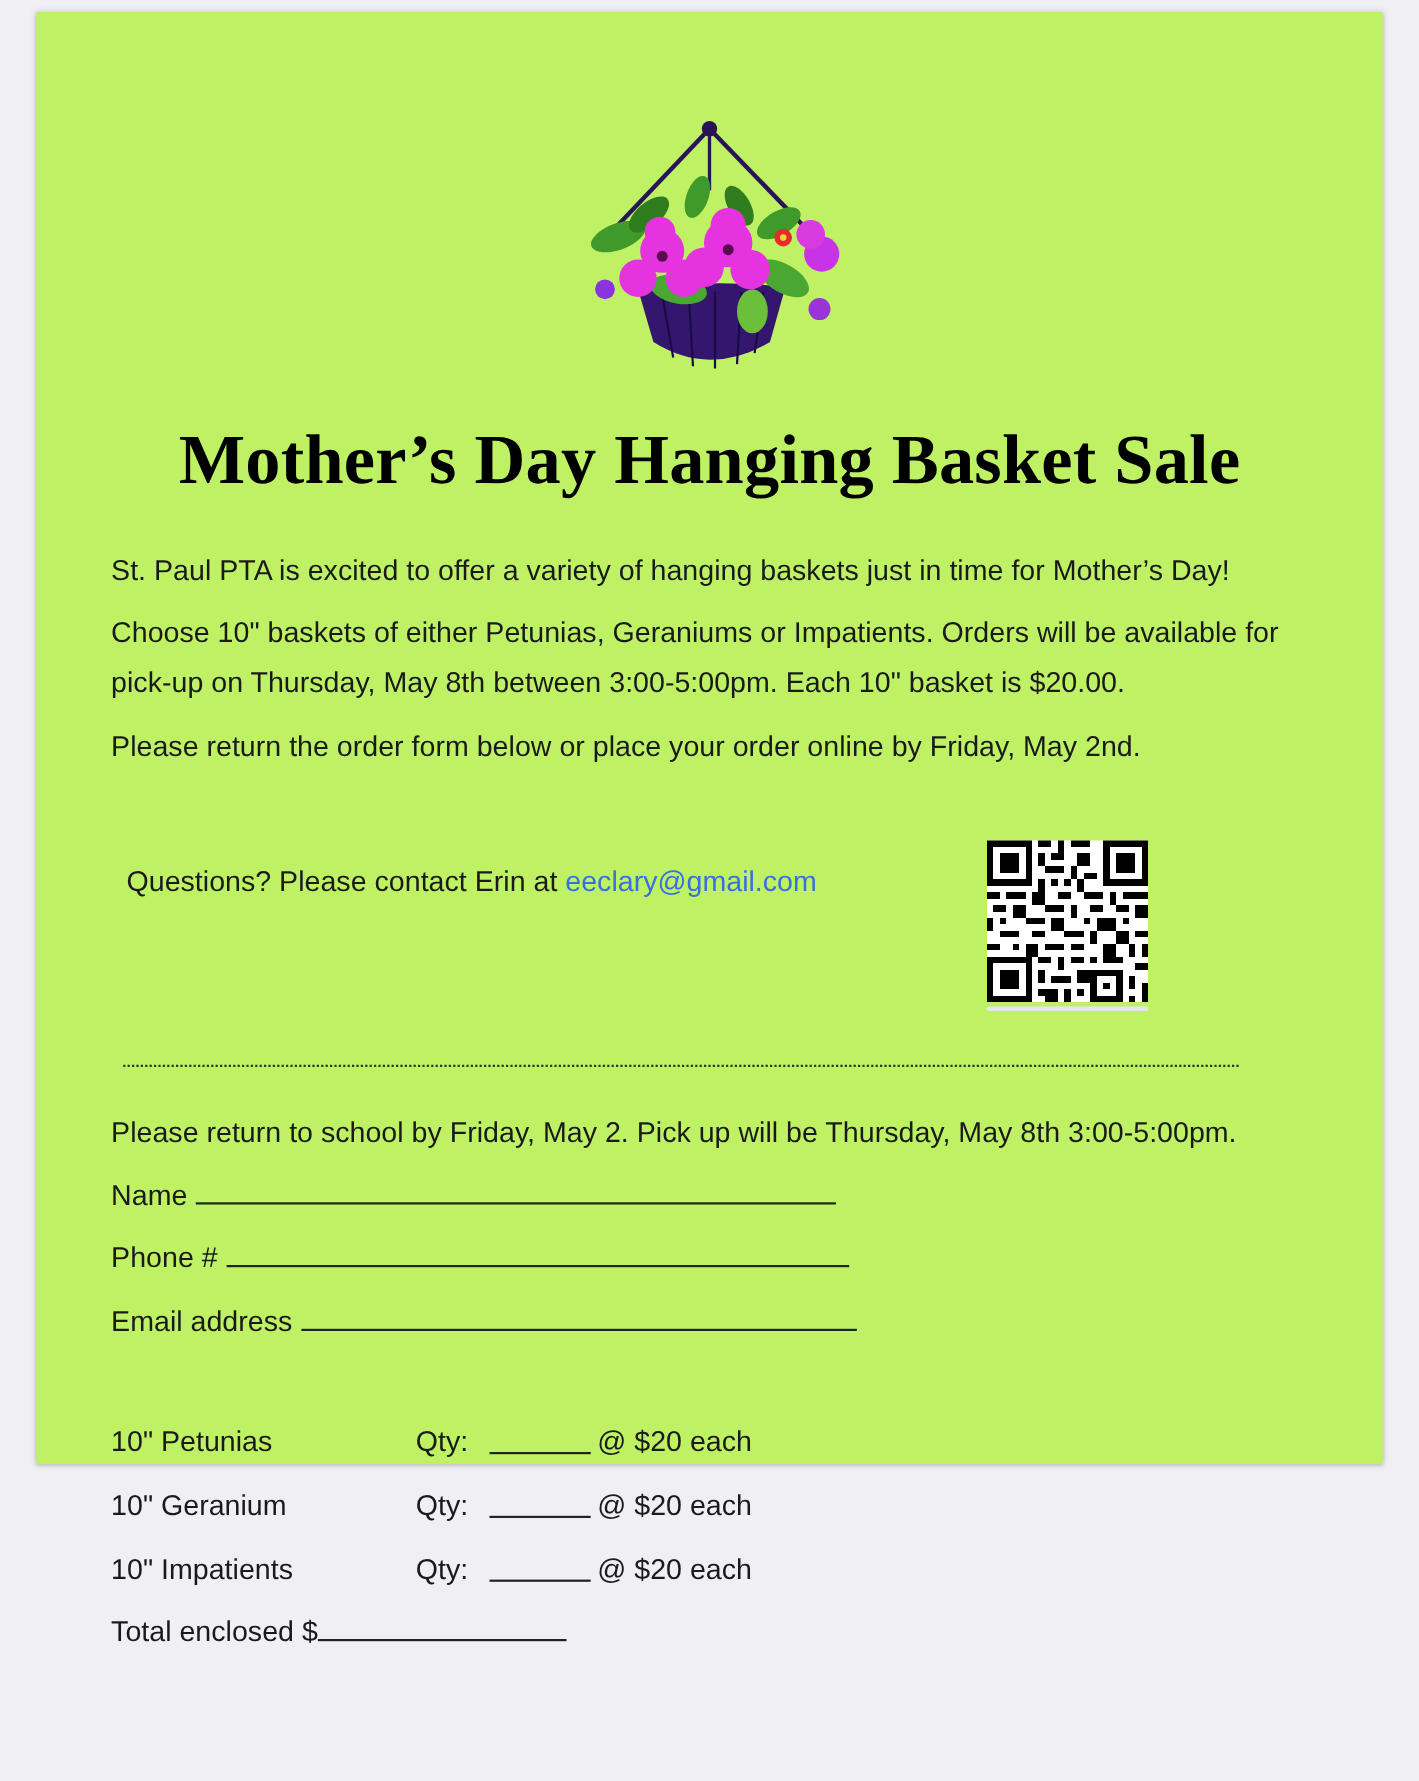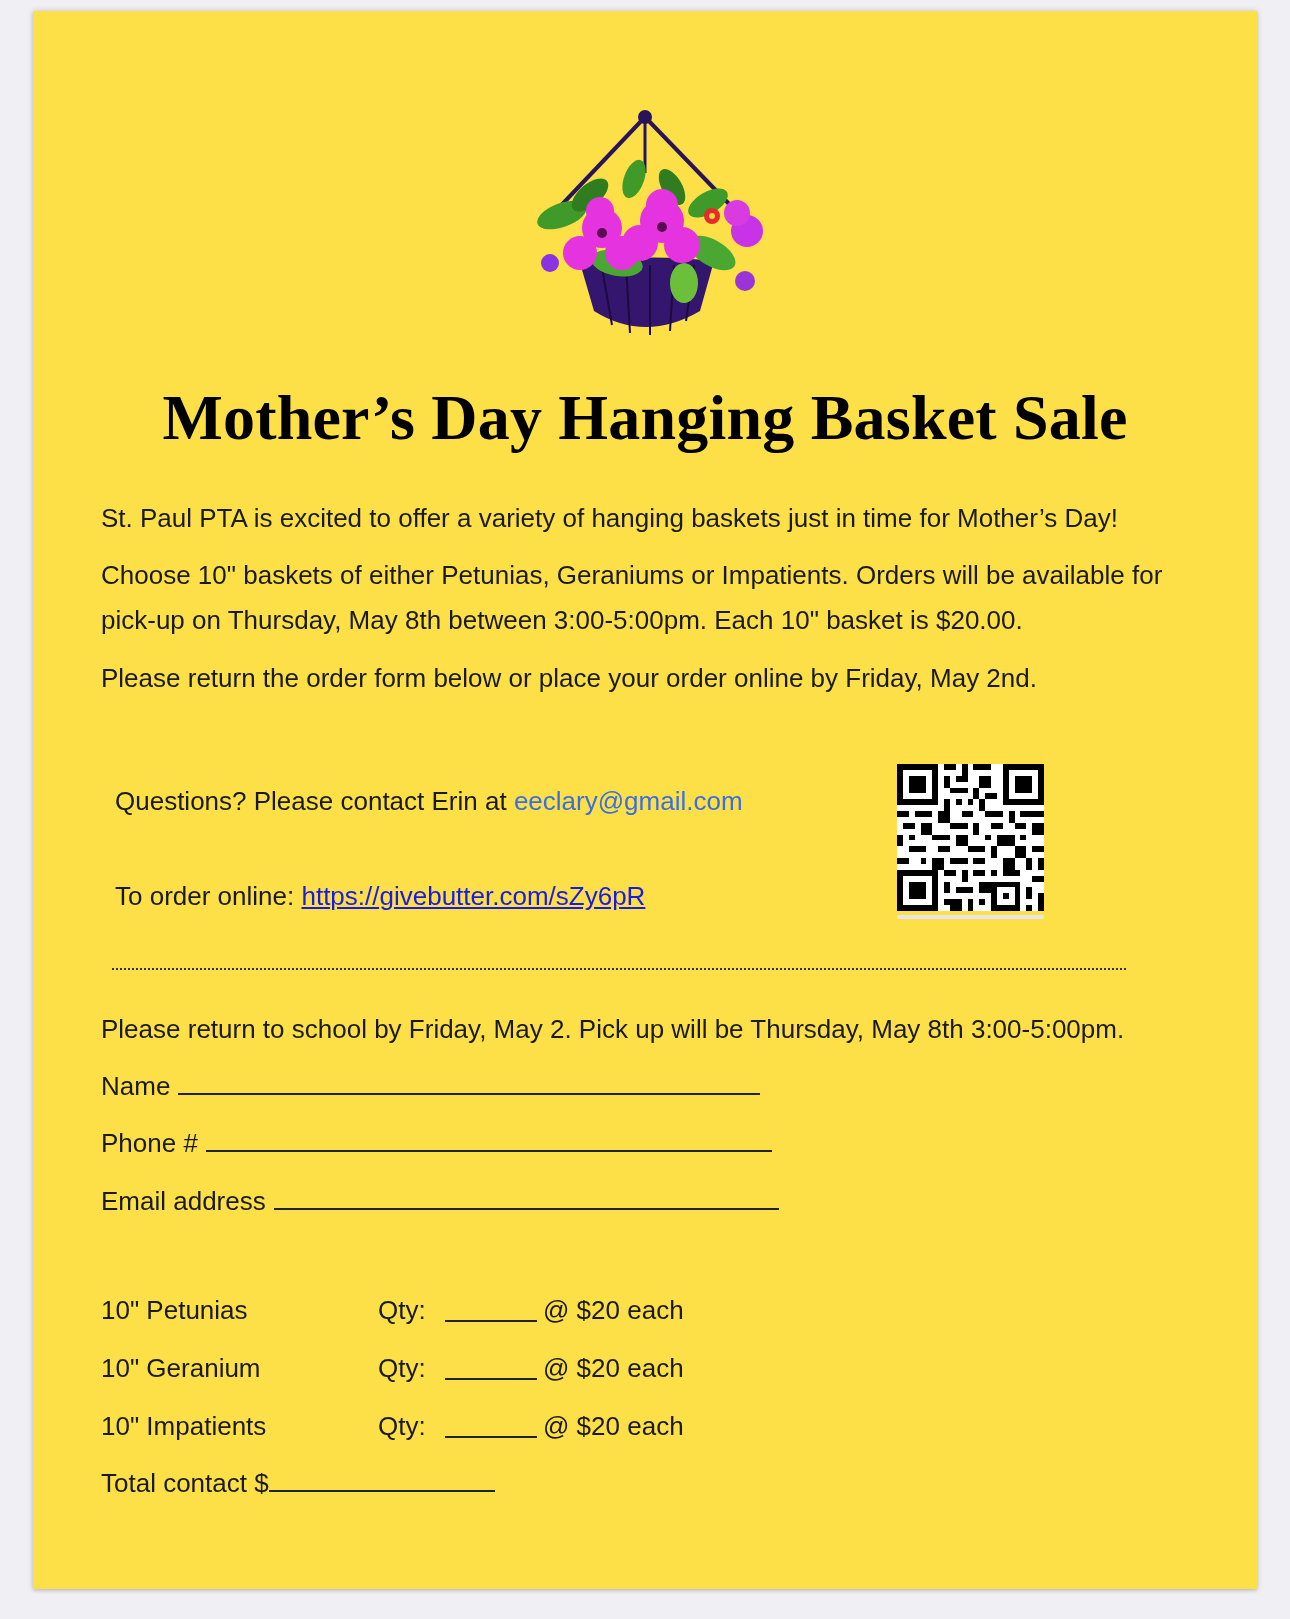--- a/index.html
+++ b/index.html
@@ -5,22 +5,22 @@
   html, body { margin: 0; padding: 0; }
   body {
     width: 1290px; height: 1619px;
     background: #efeff4;
     position: relative; overflow: hidden;
     font-family: "Liberation Sans", "DejaVu Sans", sans-serif;
     color: #111;
   }
   .page {
     position: absolute; left: 33px; top: 11px;
-    width: 1224px; height: 1578px;
-    background: #fde047;
+    width: 1224px; height: 1320px;
+    background: #bef264;
     box-shadow: 0 0 6px rgba(0,0,0,0.18), 0 2px 3px rgba(0,0,0,0.10);
   }
   .abs { position: absolute; white-space: nowrap; }
   .hero { left: 489px; top: 92px; width: 246px; height: 236px; }
   .title {
     left: 0; width: 1224px; top: 370px; text-align: center;
     font-family: "Liberation Serif", "DejaVu Serif", serif;
     font-weight: bold; font-size: 64px; letter-spacing: 0.2px; color: #000;
   }
   .body-text { font-size: 26px; color: #1a1a1a; }
@@ -86,23 +86,20 @@
 
   <div class="abs body-text" style="left:68px; top:492px;">St. Paul PTA is excited to offer a variety of hanging baskets just in time for Mother’s Day!</div>
   <div class="abs body-text" style="left:68px; top:549px;">Choose 10" baskets of either Petunias, Geraniums or Impatients.  Orders will be available for</div>
   <div class="abs body-text" style="left:68px; top:594px;">pick-up on Thursday, May 8th between 3:00-5:00pm. Each 10" basket is $20.00.</div>
   <div class="abs body-text" style="left:68px; top:652px;">Please return the order form below or place your order online by Friday, May 2nd.</div>
 
   <div class="abs body-text" style="left:82px; top:775px;">
     <span>Questions?  Please contact Erin at </span><a class="link-email">eeclary@gmail.com</a>
   </div>
 
-  <div class="abs body-text" style="left:82px; top:870px;">
-    <span>To order online: </span><a class="link-url">https://givebutter.com/sZy6pR</a>
-  </div>
 
   <svg class="abs qr" viewBox="0 0 25 25" shape-rendering="crispEdges">
     <rect width="25" height="25" fill="#fff"></rect>
     <g fill="#000">
       <path d="M0 0h7v7H0z M18 0h7v7h-7z M0 18h7v7H0z"></path>
     </g>
     <g fill="#fff">
         <path d="M1 1h5v5H1z M19 1h5v5h-5z M1 19h5v5H1z"></path>
       </g>
     <g fill="#000">
@@ -157,16 +154,16 @@
     <div class="abs body-text" style="left:510px; top:1342px;">@ $20 each</div>
   </div>
   <div>
     <div class="abs body-text" style="left:68px; top:1400px;">10" Impatients</div>
     <div class="abs body-text" style="left:345px; top:1400px;">Qty:</div>
     <div class="abs" style="left:412px; top:1425px; width:92px; border-bottom:2px solid #222;"></div>
     <div class="abs body-text" style="left:510px; top:1400px;">@ $20 each</div>
   </div>
 
   <div class="abs body-text" style="left:68px; top:1457px;">
-    <span>Total contact  $</span><span class="blank" style="width:226px; margin-left:0;"></span>
+    <span>Total enclosed  $</span><span class="blank" style="width:226px; margin-left:0;"></span>
   </div>
 
 </div>
 
 </body></html>

